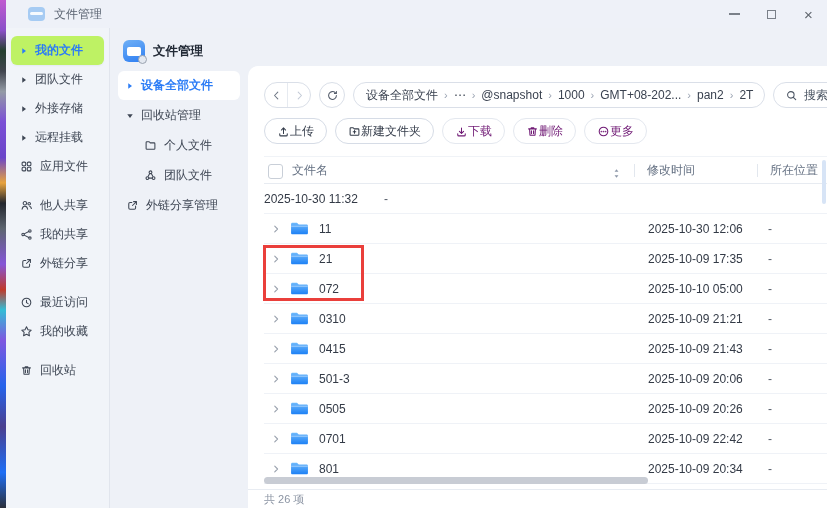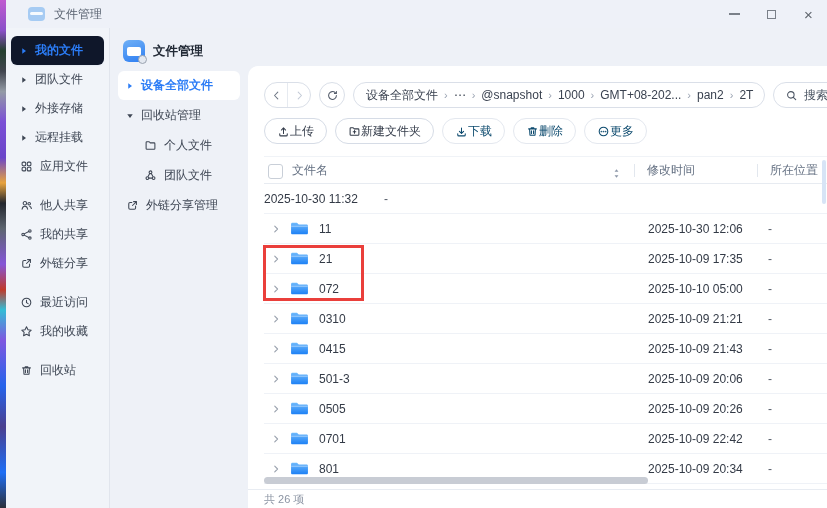--- a/index.html
+++ b/index.html
@@ -26,21 +26,21 @@
   .win-btn{width:37px;height:100%;display:flex;align-items:center;justify-content:center;color:#71777f;}
   .min-glyph{width:11px;height:2px;background:#7a8089;}
   .max-glyph{width:9px;height:9px;border:1.5px solid #7a8089;box-sizing:border-box;}
   .close-glyph{font-size:15px;line-height:1;color:#5f656d;}
 
   
   .sidebar{position:absolute;left:6px;top:28px;bottom:0;width:104px;background:#f1f4f9;
            border-right:1px solid #e1e5ed;box-sizing:border-box;padding-top:8px;z-index:2;}
   .side-item{height:29px;display:flex;align-items:center;gap:7px;padding-left:9px;margin:0 5px;
              font-size:12px;color:#3e4654;border-radius:6px;cursor:pointer;}
-  .side-item.selected{background:#0f172a;color:#2b7cf6;font-weight:bold;box-shadow:0 1px 2px rgba(40,80,160,.06);}
+  .side-item.selected{background:#bef264;color:#2b7cf6;font-weight:bold;box-shadow:0 1px 2px rgba(40,80,160,.06);}
   .side-item.gap{margin-top:10px;}
 
   
   .content-area{position:absolute;left:110px;top:28px;right:0;bottom:0;background:#eef1f7;}
   .panel2{position:absolute;left:0;top:0;bottom:0;width:138px;}
   .panel2-header{display:flex;align-items:center;gap:8px;padding:12px 0 8px 13px;}
   .panel2-app-icon{width:22px;height:22px;border-radius:6px;flex:none;position:relative;
                    background:linear-gradient(160deg,#6fb0f6,#2e7ef2);}
   .panel2-app-icon::before{content:"";position:absolute;left:4px;top:7px;width:14px;height:9px;
                    background:#fff;border-radius:2px;}
@@ -69,21 +69,21 @@
   .crumb-seg{cursor:pointer;}
   .sep{color:#9aa3b2;margin:0 6px;font-size:11px;}
   .search-pill{width:84px;flex:none;height:26px;border:1px solid #dadfe8;border-radius:13px;
                box-sizing:border-box;display:flex;align-items:center;gap:6px;padding:0 11px;
                color:#4b5563;font-size:12px;margin-right:-30px;background:#fff;}
 
   .toolbar{display:flex;gap:8px;margin:10px 0 0 16px;}
   .tbtn{height:26px;border:1px solid #d6dce6;border-radius:13px;background:#fff;display:flex;
         align-items:center;padding:0 12px;font-size:12px;color:#343c4a;cursor:pointer;
         font-family:inherit;}
-  .tbtn.disabled{color:#0c4a6e;border-color:#e4e8ef;}
+  .tbtn.disabled{color:#701a75;border-color:#e4e8ef;}
 
   
   .thead{display:flex;align-items:center;height:26px;margin:12px 0 0 16px;font-size:12px;color:#647082;
          border-top:1px solid #f0f3f7;border-bottom:1px solid #e7ebf1;}
   .th-name{width:358px;display:flex;align-items:flex-end;flex:none;}
   .checkbox{width:13px;height:13px;border:1px solid #c9cfd8;border-radius:3px;background:#fff;
             margin:0 9px 0 4px;flex:none;}
   .th-spacer{flex:1;}
   .sort-ic{color:#8d97a8;display:flex;align-items:center;}
   .vdiv{width:1px;height:13px;background:#e2e7ee;margin:0 12px;flex:none;}

